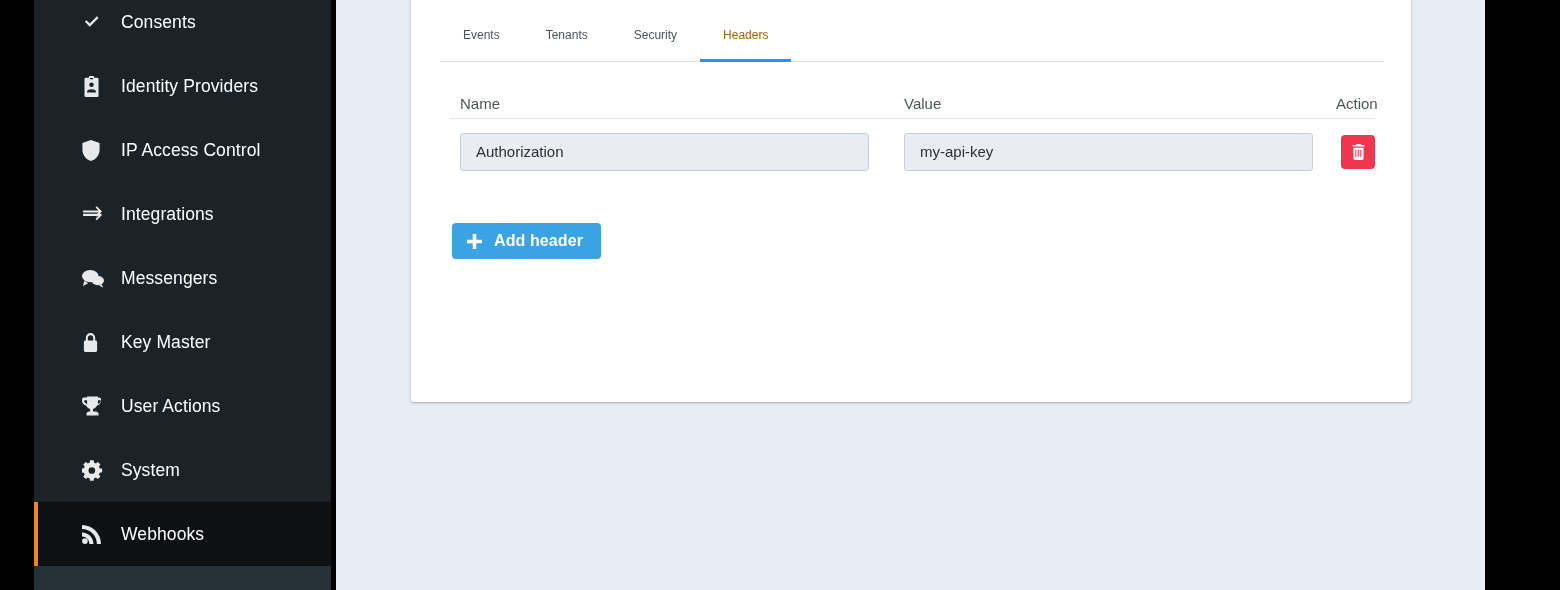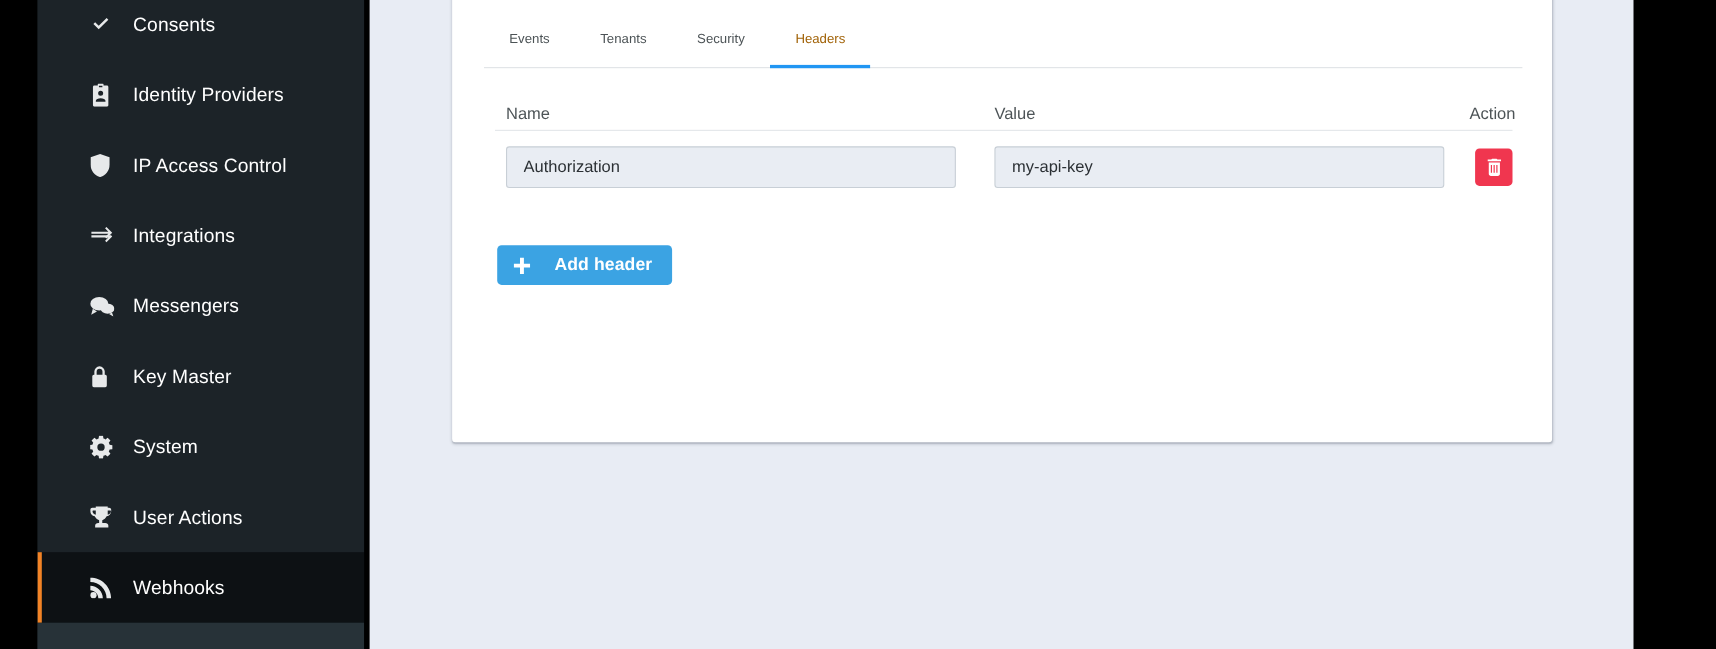--- a/index.html
+++ b/index.html
@@ -217,21 +217,21 @@
     background: #3ba3e3;
     border: none;
     border-radius: 4px;
     color: #ffffff;
     font-family: "Liberation Sans", sans-serif;
     font-size: 16px;
     font-weight: bold;
     padding: 0 18px 0 15px;
     display: flex;
     align-items: center;
-    gap: 22px;
+    gap: 12px;
     cursor: pointer;
     letter-spacing: 0.1px;
   }
   .add-btn .plus-icon {
     display: inline-flex;
     align-items: center;
     justify-content: center;
   }
 </style>
 </head>
@@ -299,34 +299,34 @@
         <span class="nav-icon">
           <svg width="17" height="21" viewBox="0 0 18 22" fill="#e7e9ea">
             <path d="M14.5 9H14V6A5 5 0 0 0 4 6v3h-.5A1.5 1.5 0 0 0 2 10.5v9A1.5 1.5 0 0 0 3.5 21h11a1.5 1.5 0 0 0 1.5-1.5v-9A1.5 1.5 0 0 0 14.5 9zM6.2 6a2.8 2.8 0 0 1 5.6 0v3H6.2z"></path>
           </svg>
         </span>
         <span class="nav-label">Key Master</span>
       </div>
 
       <div class="nav-item">
         <span class="nav-icon">
+          <svg width="21" height="20" viewBox="0 0 22 21" fill="#e7e9ea">
+            <path d="M20 1.6h-3.3V.4H5.3v1.2H2a2 2 0 0 0-2 2v1.3c0 2.4 1.8 4.5 4.3 5 .9 1.8 2.4 3.2 4.2 3.7v2.6H7.6c-1.6 0-2.9 1-2.9 2.4v1.9h12.6v-1.9c0-1.4-1.3-2.4-2.9-2.4h-2.9v-2.6c1.8-.5 3.3-1.9 4.2-3.7 2.5-.5 4.3-2.6 4.3-5V3.6a2 2 0 0 0-2-2zM2.2 4.9c0-.3.2-.5.5-.5h2.6v3.9C3.6 7.8 2.2 6.5 2.2 4.9zm17.6 0c0 1.6-1.4 2.9-3.1 3.4V4.4h2.6c.3 0 .5.2.5.5z"></path>
+          </svg>
+        </span>
+        <span class="nav-label">User Actions</span>
+      </div>
+
+      <div class="nav-item">
+        <span class="nav-icon">
           <svg width="21" height="21" viewBox="0 0 22 22" fill="#e7e9ea">
             <path d="M21.1 12.9v-3.8l-2.6-.4a7.8 7.8 0 0 0-.8-1.9l1.6-2.1-2.7-2.7-2.1 1.6a7.8 7.8 0 0 0-1.9-.8L12.2.2H8.4L8 2.8c-.7.2-1.3.5-1.9.8L4 2l-2.7 2.7 1.6 2.1c-.3.6-.6 1.2-.8 1.9l-2.6.4v3.8l2.6.4c.2.7.5 1.3.8 1.9L1.3 17.3 4 20l2.1-1.6c.6.3 1.2.6 1.9.8l.4 2.6h3.8l.4-2.6c.7-.2 1.3-.5 1.9-.8l2.1 1.6 2.7-2.7-1.6-2.1c.3-.6.6-1.2.8-1.9zM10.3 14.5a3.5 3.5 0 1 1 0-7 3.5 3.5 0 0 1 0 7z"></path>
           </svg>
         </span>
         <span class="nav-label">System</span>
-      </div>
-
-      <div class="nav-item">
-        <span class="nav-icon">
-          <svg width="21" height="20" viewBox="0 0 22 21" fill="#e7e9ea">
-            <path d="M20 1.6h-3.3V.4H5.3v1.2H2a2 2 0 0 0-2 2v1.3c0 2.4 1.8 4.5 4.3 5 .9 1.8 2.4 3.2 4.2 3.7v2.6H7.6c-1.6 0-2.9 1-2.9 2.4v1.9h12.6v-1.9c0-1.4-1.3-2.4-2.9-2.4h-2.9v-2.6c1.8-.5 3.3-1.9 4.2-3.7 2.5-.5 4.3-2.6 4.3-5V3.6a2 2 0 0 0-2-2zM2.2 4.9c0-.3.2-.5.5-.5h2.6v3.9C3.6 7.8 2.2 6.5 2.2 4.9zm17.6 0c0 1.6-1.4 2.9-3.1 3.4V4.4h2.6c.3 0 .5.2.5.5z"></path>
-          </svg>
-        </span>
-        <span class="nav-label">User Actions</span>
       </div>
 
       <div class="nav-item active">
         <span class="nav-icon">
           <svg width="19" height="19" viewBox="0 0 20 20" fill="#e7e9ea">
             <circle cx="3.1" cy="16.9" r="3"></circle>
             <path d="M0 7.9v4.3c4.3 0 7.8 3.5 7.8 7.8h4.3C12.1 13.3 6.7 7.9 0 7.9z"></path>
             <path d="M0 0v4.3C8.6 4.3 15.7 11.4 15.7 20H20C20 9 11 0 0 0z"></path>
           </svg>
         </span>

